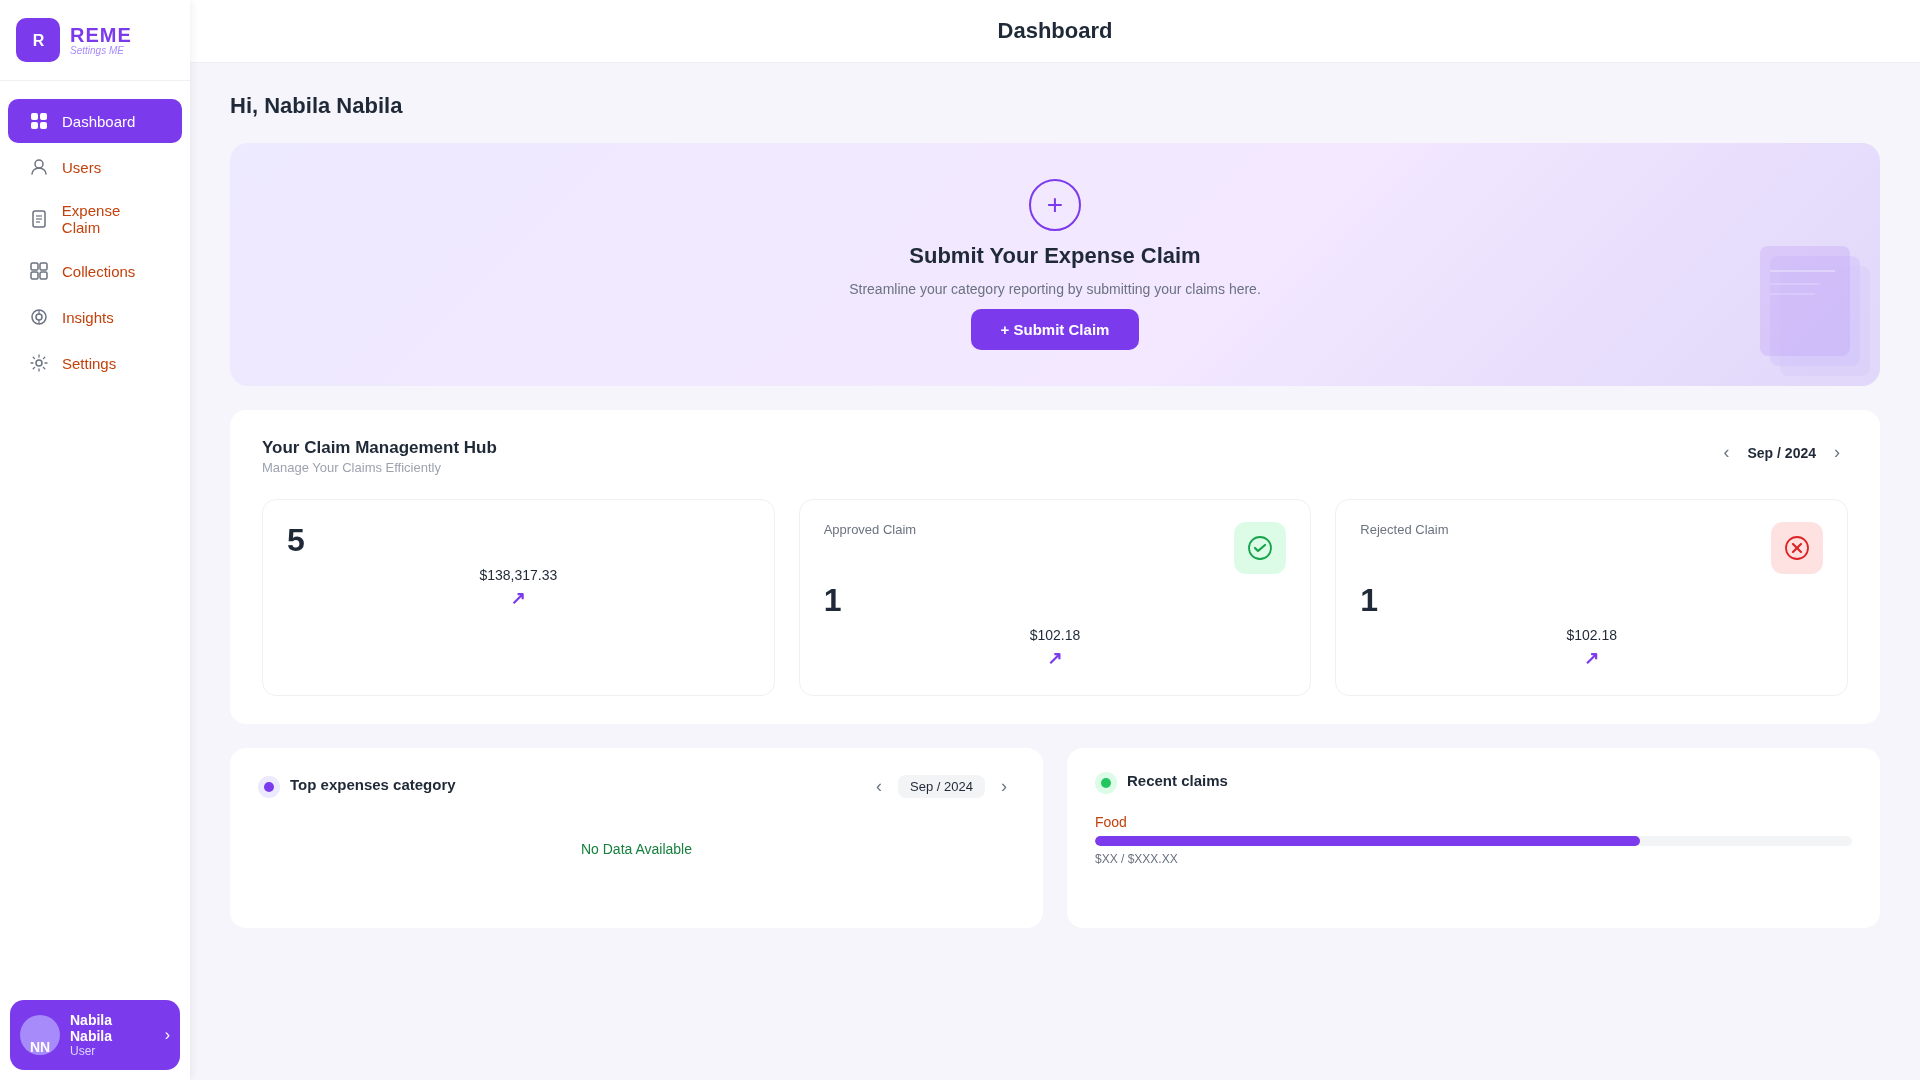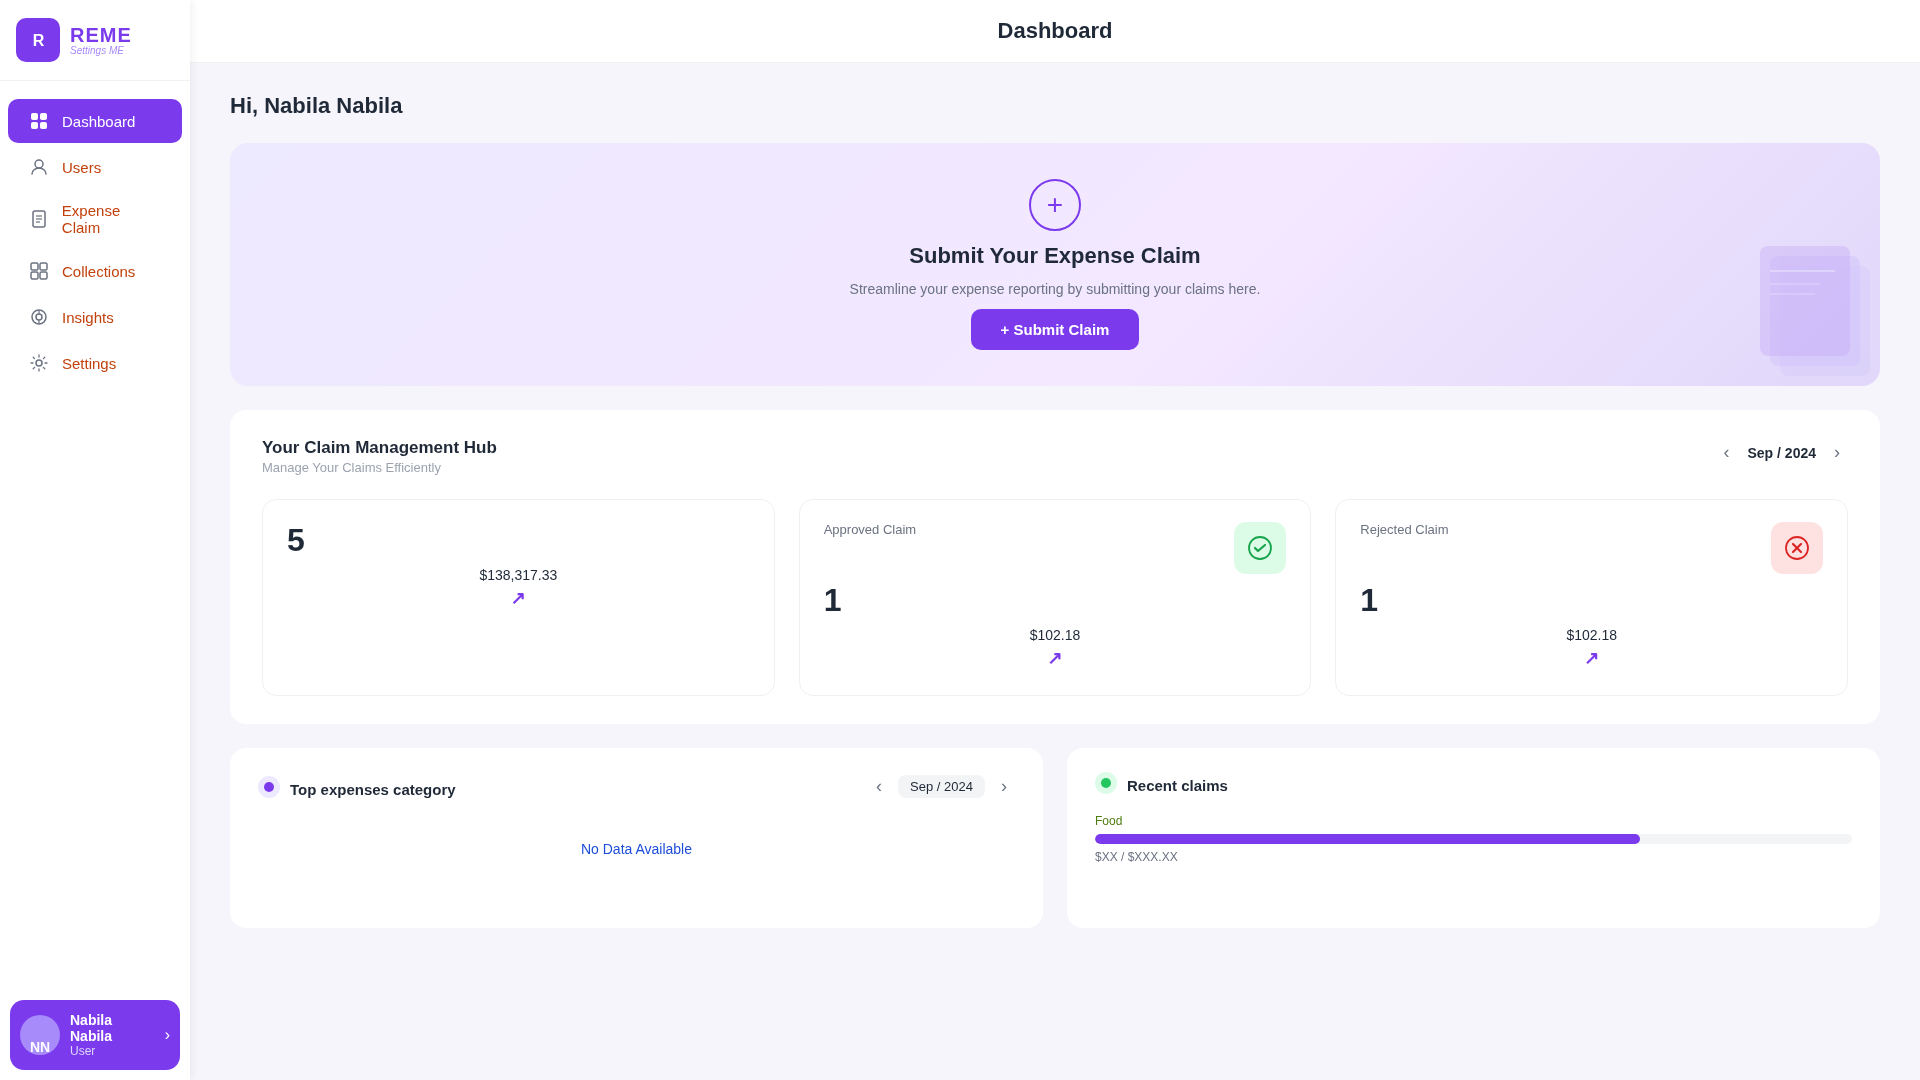--- a/index.html
+++ b/index.html
@@ -313,21 +313,21 @@
       min-height: 180px;
     }
     .bottom-card-header {
       display: flex;
       align-items: center;
       justify-content: space-between;
       margin-bottom: 20px;
     }
     .bottom-card-title {
       display: flex;
-      align-items: flex-end;
+      align-items: flex-start;
       gap: 10px;
       font-size: 15px;
       font-weight: 700;
       color: #1f2937;
     }
     .dot-purple {
       width: 22px;
       height: 22px;
       border-radius: 50%;
       background: #ede9fe;
@@ -364,32 +364,32 @@
     .month-nav-small .month-label-small {
       font-size: 13px;
       color: #1f2937;
       font-weight: 500;
       background: #f3f4f6;
       padding: 4px 12px;
       border-radius: 8px;
     }
     .no-data {
       text-align: center;
-      color: #1d4ed8;
+      color: #15803d;
       font-size: 14px;
       margin-top: 40px;
     }
     .recent-item {
       display: flex;
       flex-direction: column;
       gap: 6px;
     }
     .recent-item-label {
-      font-size: 12px;
-      color: #4d7c0f;
+      font-size: 14px;
+      color: #c2410c;
       font-weight: 500;
     }
     .progress-bar-wrap {
       height: 10px;
       background: #f3f4f6;
       border-radius: 8px;
       overflow: hidden;
     }
     .progress-bar-fill {
       height: 100%;
@@ -509,21 +509,21 @@
     <h2 class="main-header-title">Dashboard</h2>
   </div>
 
   <div class="main-body">
 
     <div class="greeting">Hi, Nabila Nabila</div>
 
     <div class="submit-banner">
       <div class="banner-plus-circle">+</div>
       <div class="banner-title">Submit Your Expense Claim</div>
-      <div class="banner-desc">Streamline your expense reporting by submitting your claims here.</div>
+      <div class="banner-desc">Streamline your category reporting by submitting your claims here.</div>
       <button class="submit-btn">+ Submit Claim</button>
 
       <svg class="banner-deco-svg" width="120" height="160" viewBox="0 0 120 160">
         <rect x="20" y="40" width="90" height="110" rx="8" fill="#c4b5fd" opacity="0.5"></rect>
         <rect x="10" y="30" width="90" height="110" rx="8" fill="#a78bfa" opacity="0.5"></rect>
         <rect x="0" y="20" width="90" height="110" rx="8" fill="#7c3aed" opacity="0.4"></rect>
         <line x1="10" y1="45" x2="75" y2="45" stroke="white" stroke-width="2" opacity="0.5"></line>
         <line x1="10" y1="58" x2="60" y2="58" stroke="white" stroke-width="1.5" opacity="0.4"></line>
         <line x1="10" y1="68" x2="55" y2="68" stroke="white" stroke-width="1.5" opacity="0.4"></line>
       </svg>

